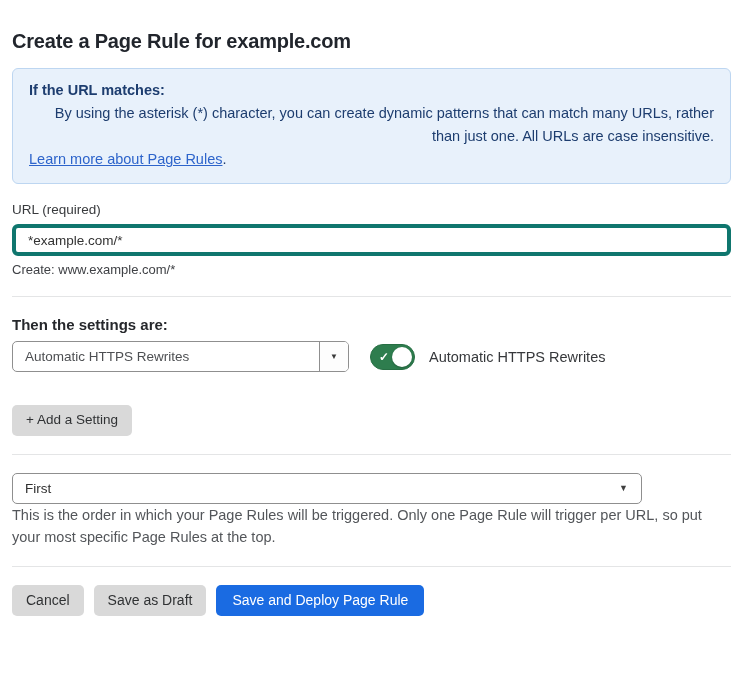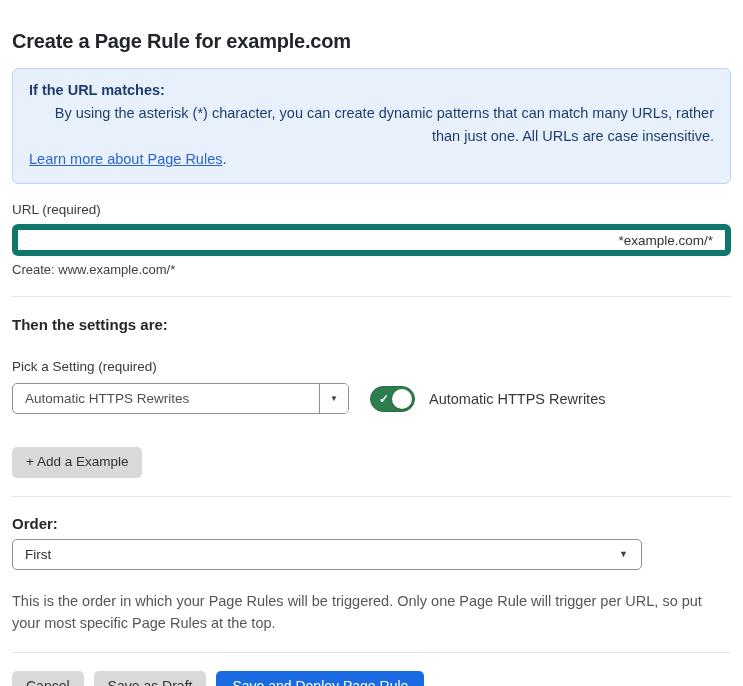--- a/index.html
+++ b/index.html
@@ -44,29 +44,28 @@
     display: block;
     margin-top: 17px;
     font-size: 13.5px;
     color: #383a3d;
     line-height: 18px;
   }
   .text-input {
     margin-top: 5px;
     width: 719px;
     height: 32px;
-    border: 6px solid #0f766e;
+    border: 4px solid #0f766e;
     border-radius: 6px;
     padding: 0 12px;
     font-family: "Liberation Sans", sans-serif;
     font-size: 13.5px;
     color: #323232;
     background: #ffffff;
     outline: none;
-    text-align: right;
   }
   .field-hint {
     margin-top: 5px;
     font-size: 13px;
     color: #3f4145;
     line-height: 17px;
   }
 
   hr.divider {
     border: none;
@@ -186,21 +185,21 @@
     cursor: pointer;
   }
   .select-caret {
     position: absolute;
     right: 13px; top: 50%;
     transform: translateY(-50%);
     font-size: 9px;
     color: #3f3f3f;
   }
   .order-hint {
-    margin-top: 20px;
+    margin-top: 0;
     max-width: 719px;
     font-size: 14.5px;
     line-height: 22px;
     color: #53565a;
   }
 
   .actions {
     margin-top: 16px;
     display: flex;
     align-items: center;
@@ -229,39 +228,37 @@
   </div>
 
   <label class="field-label">URL (required)</label>
   <input class="text-input" type="text" value="*example.com/*" style="">
   <div class="field-hint">Create: www.example.com/*</div>
 
   <hr class="divider">
 
   <h2 class="section-heading">Then the settings are:</h2>
 
-  <label class="field-label picker-label">Pick a Setting (required)</label>
 
   <div class="setting-row">
     <div class="combo">
       <div class="combo-value">Automatic HTTPS Rewrites</div>
       <div class="combo-btn">▼</div>
     </div>
     <div class="toggle">
       <span class="toggle-check">✓</span>
       <span class="toggle-knob"></span>
     </div>
     <span class="toggle-label">Automatic HTTPS Rewrites</span>
   </div>
 
-  <button class="btn btn-gray btn-add">+ Add a Example</button>
+  <button class="btn btn-gray btn-add">+ Add a Setting</button>
 
   <hr class="divider">
 
-  <h2 class="section-heading order-heading">Order:</h2>
 
 
   <div class="select-box">
     <span>First</span>
     <span class="select-caret">▼</span>
   </div>
 
   <p class="order-hint">This is the order in which your Page Rules will be triggered. Only one Page Rule will trigger per URL, so put your most specific Page Rules at the top.</p>
 
   <hr class="divider">

